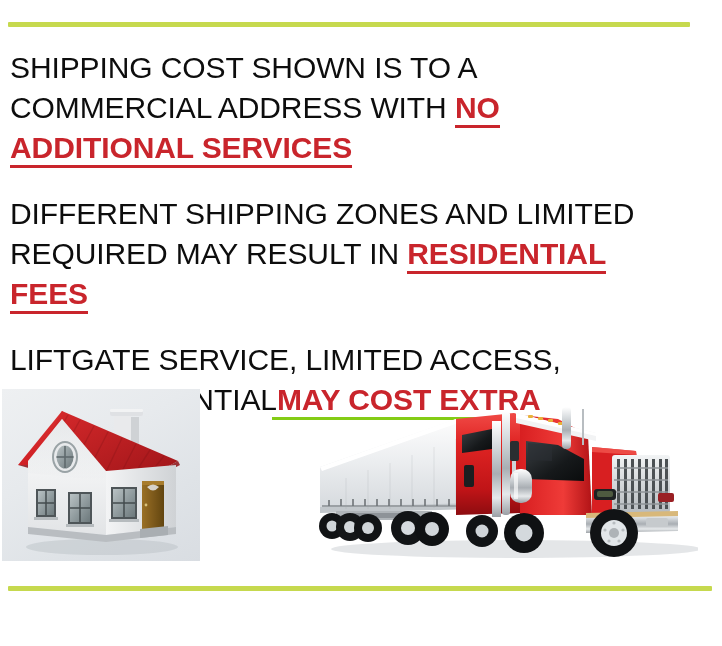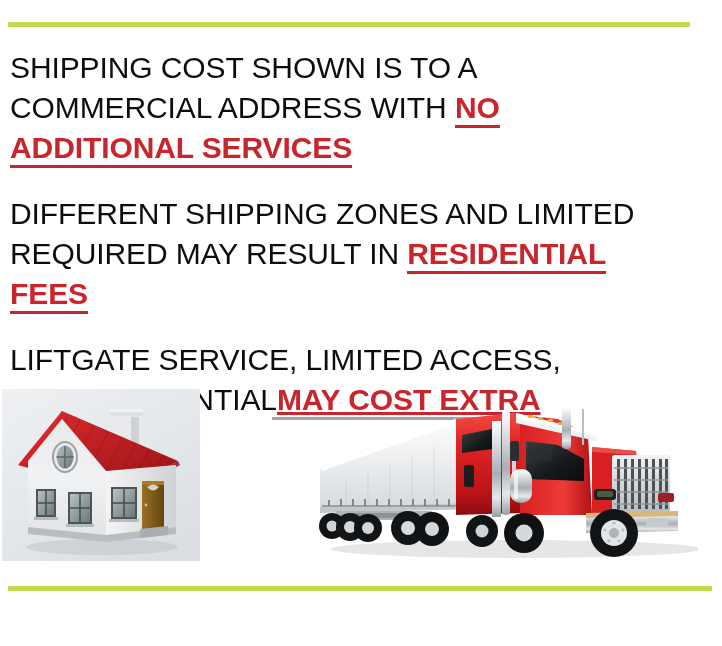--- a/index.html
+++ b/index.html
@@ -59,24 +59,23 @@
   .p3 { max-width: 600px; }
 
   .hl {
     color: #c9252c;
     font-weight: 700;
     border-bottom: 3px solid #c9252c;
     padding-bottom: 1px;
   }
   .hl-lead {
     
-    border-bottom: 3px solid #a3a3a3;
+    border-bottom: 3px solid #84cc16;
     padding-left: 5px;
     margin-left: -5px;
-    text-decoration: underline;
   }
 
   
   .media {
     position: absolute;
     left: 0;
     top: 389px;
     width: 722px;
     height: 180px;
   }

